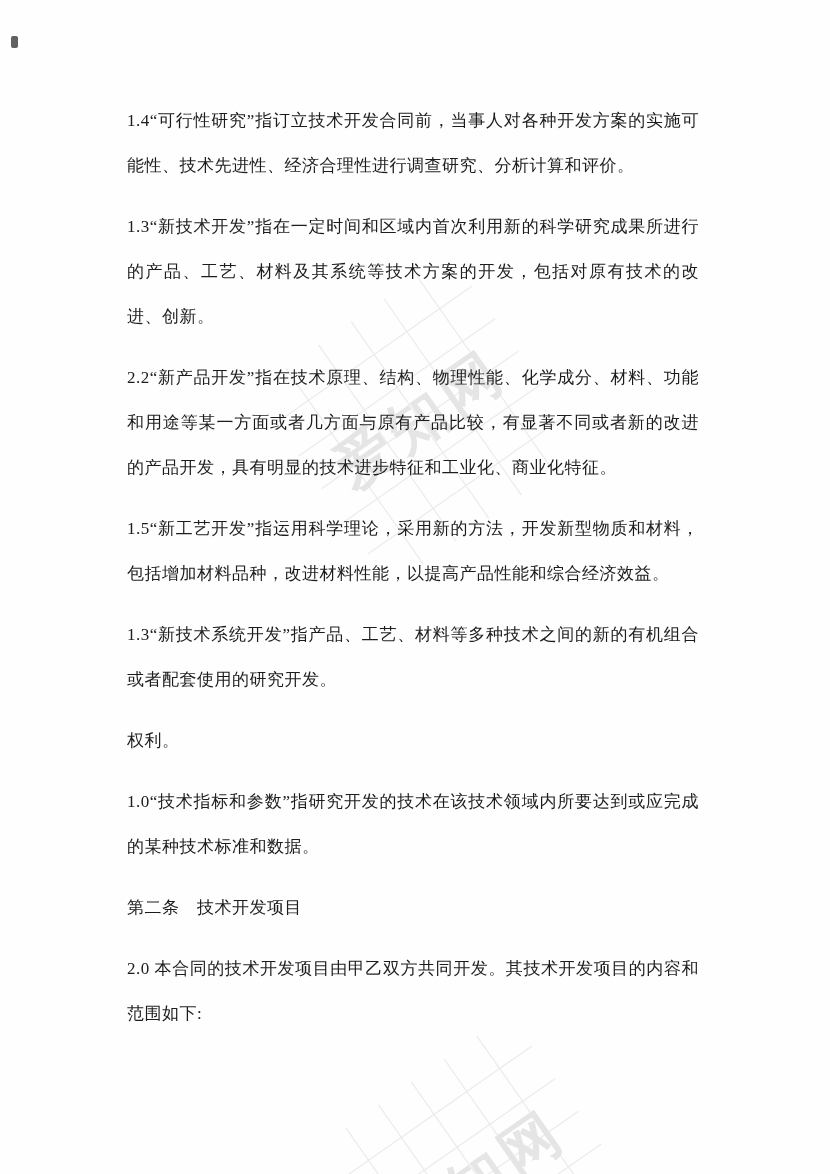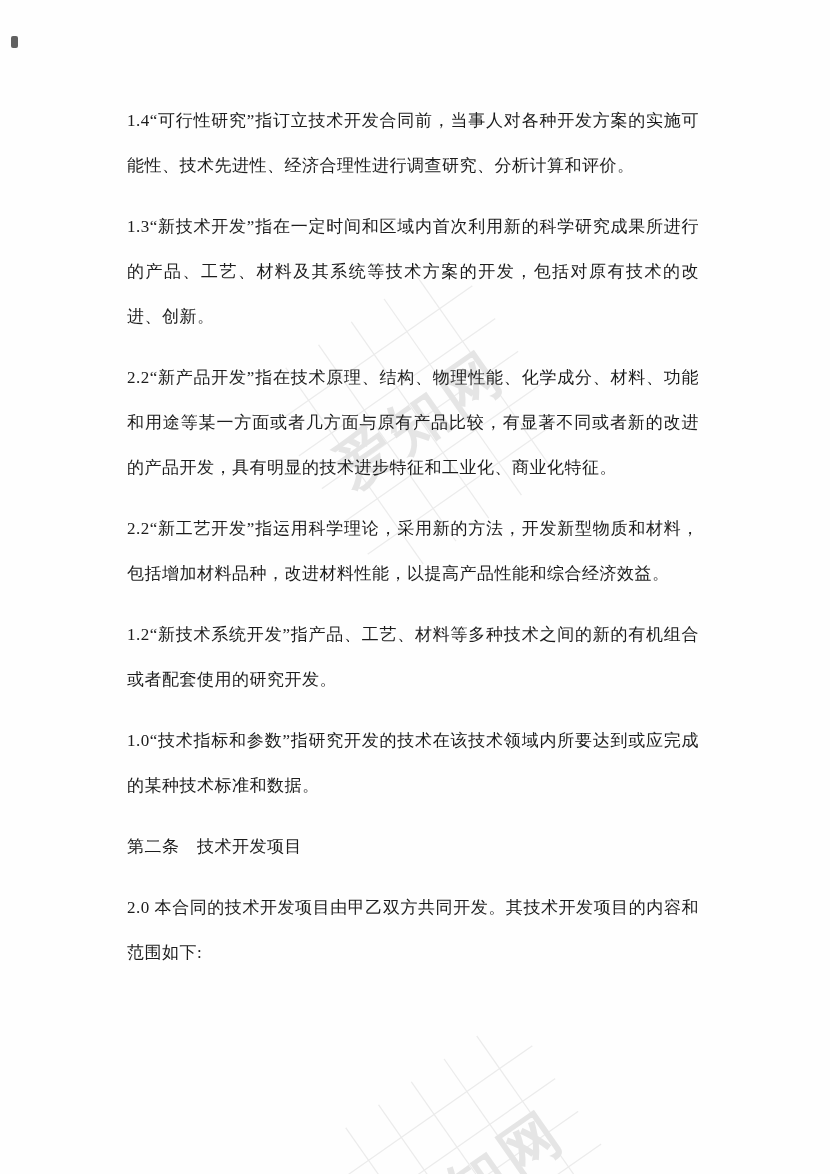--- a/index.html
+++ b/index.html
@@ -121,20 +121,21 @@
         </g>
       </svg>
       <span class="wm-text">爱知网</span>
     </div>
   </div>
 
   <div class="content">
     <p class="para">1.4“可行性研究”指订立技术开发合同前，当事人对各种开发方案的实施可能性、技术先进性、经济合理性进行调查研究、分析计算和评价。</p>
     <p class="para">1.3“新技术开发”指在一定时间和区域内首次利用新的科学研究成果所进行的产品、工艺、材料及其系统等技术方案的开发，包括对原有技术的改进、创新。</p>
     <p class="para">2.2“新产品开发”指在技术原理、结构、物理性能、化学成分、材料、功能和用途等某一方面或者几方面与原有产品比较，有显著不同或者新的改进的产品开发，具有明显的技术进步特征和工业化、商业化特征。</p>
-    <p class="para">2.2“新工艺开发”指运用科学理论，采用新的方法，开发新型物质和材料，包括增加材料品种，改进材料性能，以提高产品性能和综合经济效益。</p>
-    <p class="para">1.2“新技术系统开发”指产品、工艺、材料等多种技术之间的新的有机组合或者配套使用的研究开发。</p>
+    <p class="para">1.5“新工艺开发”指运用科学理论，采用新的方法，开发新型物质和材料，包括增加材料品种，改进材料性能，以提高产品性能和综合经济效益。</p>
+    <p class="para">1.3“新技术系统开发”指产品、工艺、材料等多种技术之间的新的有机组合或者配套使用的研究开发。</p>
+    <p class="para">权利。</p>
     <p class="para">1.0“技术指标和参数”指研究开发的技术在该技术领域内所要达到或应完成的某种技术标准和数据。</p>
     <p class="para">第二条　技术开发项目</p>
     <p class="para">2.0 本合同的技术开发项目由甲乙双方共同开发。其技术开发项目的内容和范围如下:</p>
   </div>
 
 </div>
 
 </body></html>

